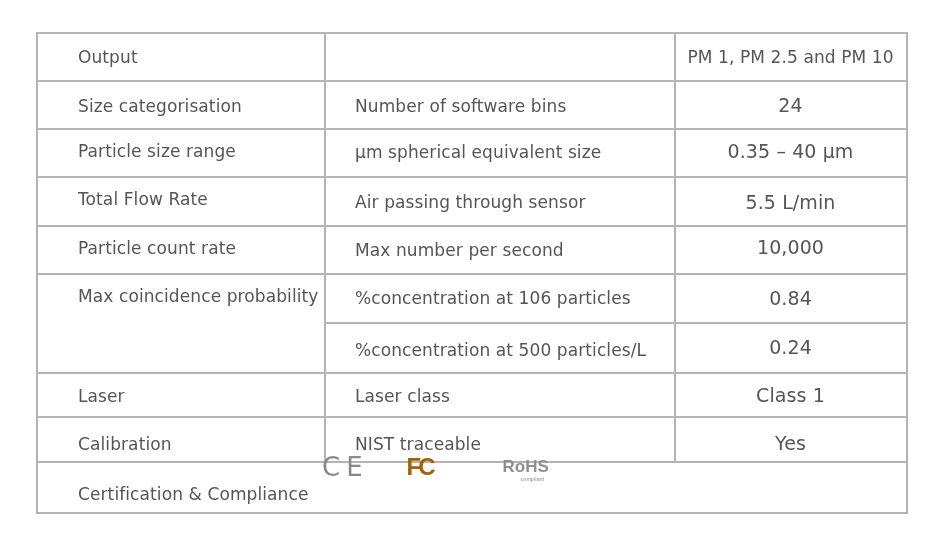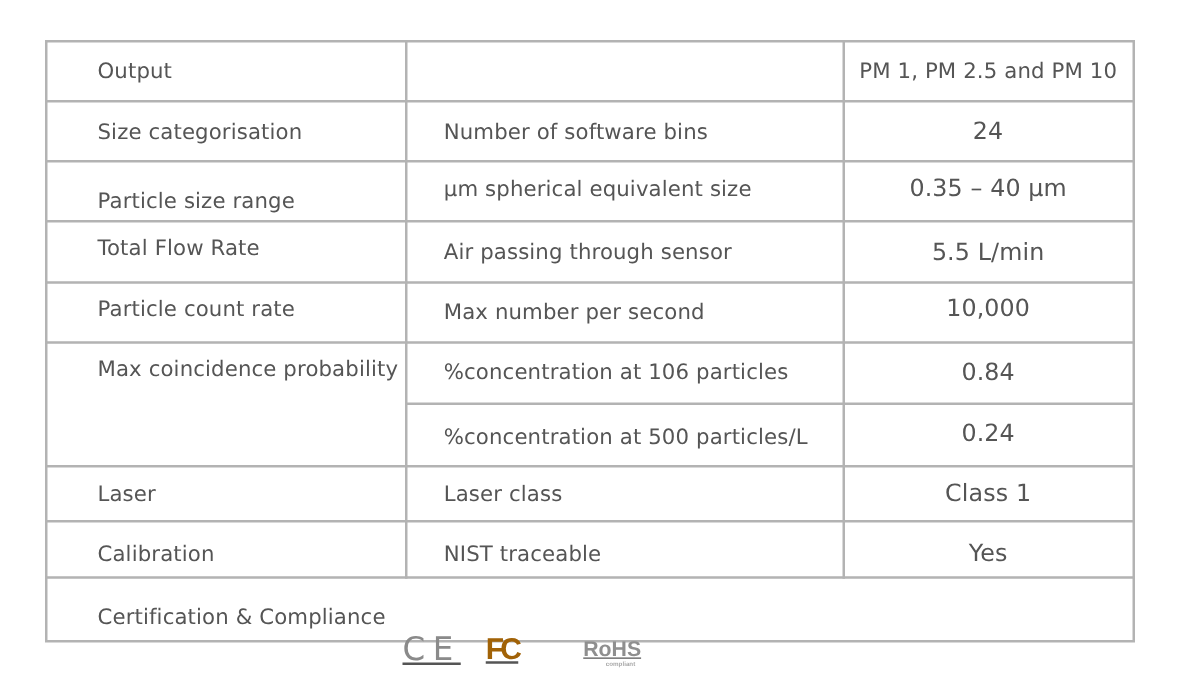--- a/index.html
+++ b/index.html
@@ -7,21 +7,21 @@
          font-family:"DejaVu Sans", "Liberation Sans", sans-serif; color:#555555; }
   .tbl { position:absolute; left:36px; top:32px; width:872px; height:482px;
          border:2px solid #b3b3b3; box-sizing:border-box; }
   .hl { position:absolute; height:2px; background:#b3b3b3; }
   .vl { position:absolute; width:2px; background:#b3b3b3; }
   .cell { position:absolute; font-size:17px; line-height:20px; white-space:nowrap; letter-spacing:0.1px; }
   .c1 { left:42px; }
   .c2 { left:319px; }
   .c3 { left:639px; width:231px; text-align:center; }
   .c3.big { font-size:19px; }
-  .logos { position:absolute; left:322px; top:505px; display:flex; align-items:center; gap:20px;text-decoration:underline; }
+  .logos { position:absolute; left:322px; top:452px; display:flex; align-items:center; gap:38px; }
   .ce { font-size:26px; color:#8a8a8a; font-family:"DejaVu Sans", sans-serif; letter-spacing:6px; font-weight:normal; }
   .fcc { font-size:24px; color:#a16207; font-weight:bold; letter-spacing:-3px; font-family:"Liberation Sans", sans-serif; }
   .rohs { position:relative; font-size:17px; color:#8f8f8f; font-weight:bold; font-family:"Liberation Sans", sans-serif;margin-left:32px; }
   .rohs small { position:absolute; left:18px; top:19px; font-size:5px; color:#aaa; }
 </style>
 </head>
 <body>
 
 <div class="tbl"></div>
 
@@ -39,21 +39,21 @@
 <div class="vl" style="left:674px;top:32px;height:431px"></div>
 
 <div style="position:absolute;left:36px;top:0;width:898px;height:542px">
   <div class="cell c1" style="top:47px">Output</div>
   <div class="cell c3" style="top:47px">PM 1, PM 2.5 and PM 10</div>
 
   <div class="cell c1" style="top:96px">Size categorisation</div>
   <div class="cell c2" style="top:96px">Number of software bins</div>
   <div class="cell c3 big" style="top:95px">24</div>
 
-  <div class="cell c1" style="top:151px">Particle size range</div>
+  <div class="cell c1" style="top:141px">Particle size range</div>
   <div class="cell c2" style="top:142px">µm spherical equivalent size</div>
   <div class="cell c3 big" style="top:141px">0.35 – 40 µm</div>
 
   <div class="cell c1" style="top:189px">Total Flow Rate</div>
   <div class="cell c2" style="top:192px">Air passing through sensor</div>
   <div class="cell c3 big" style="top:192px">5.5 L/min</div>
 
   <div class="cell c1" style="top:238px">Particle count rate</div>
   <div class="cell c2" style="top:240px">Max number per second</div>
   <div class="cell c3 big" style="top:237px">10,000</div>

